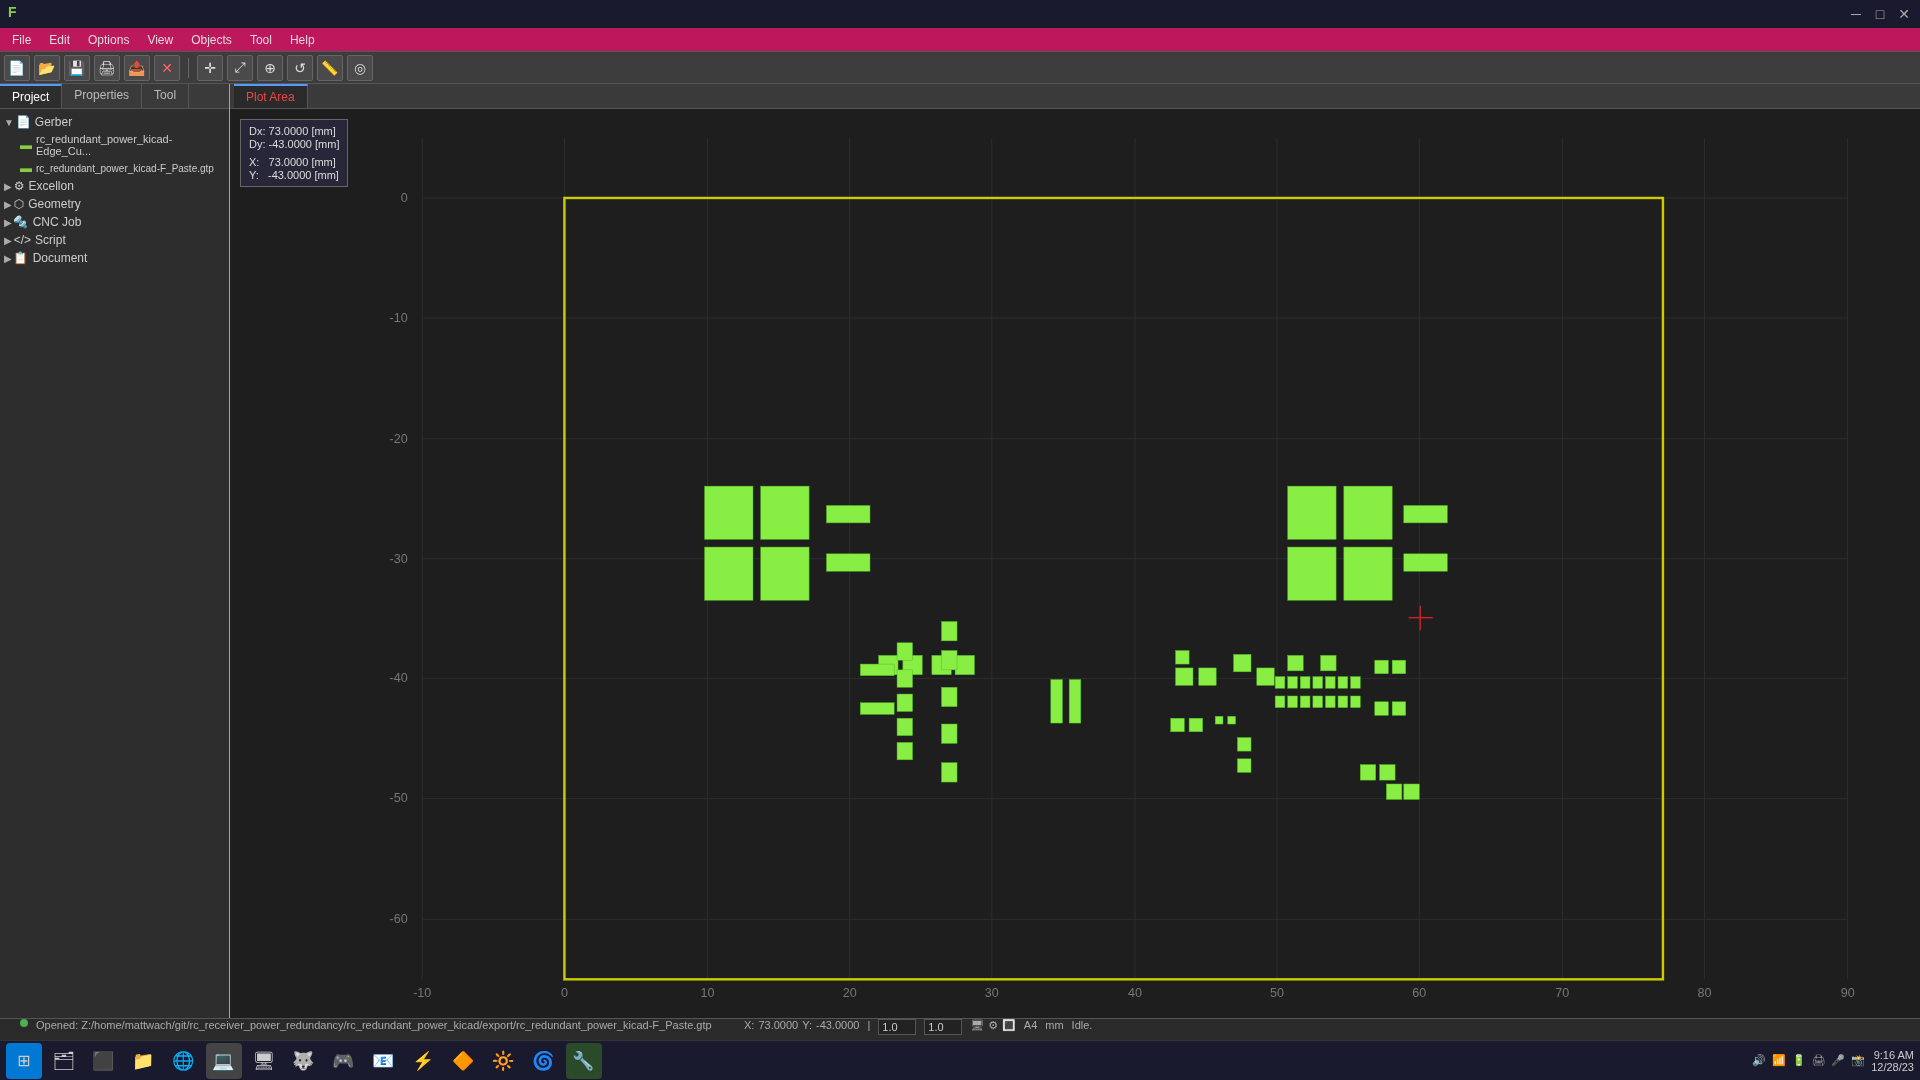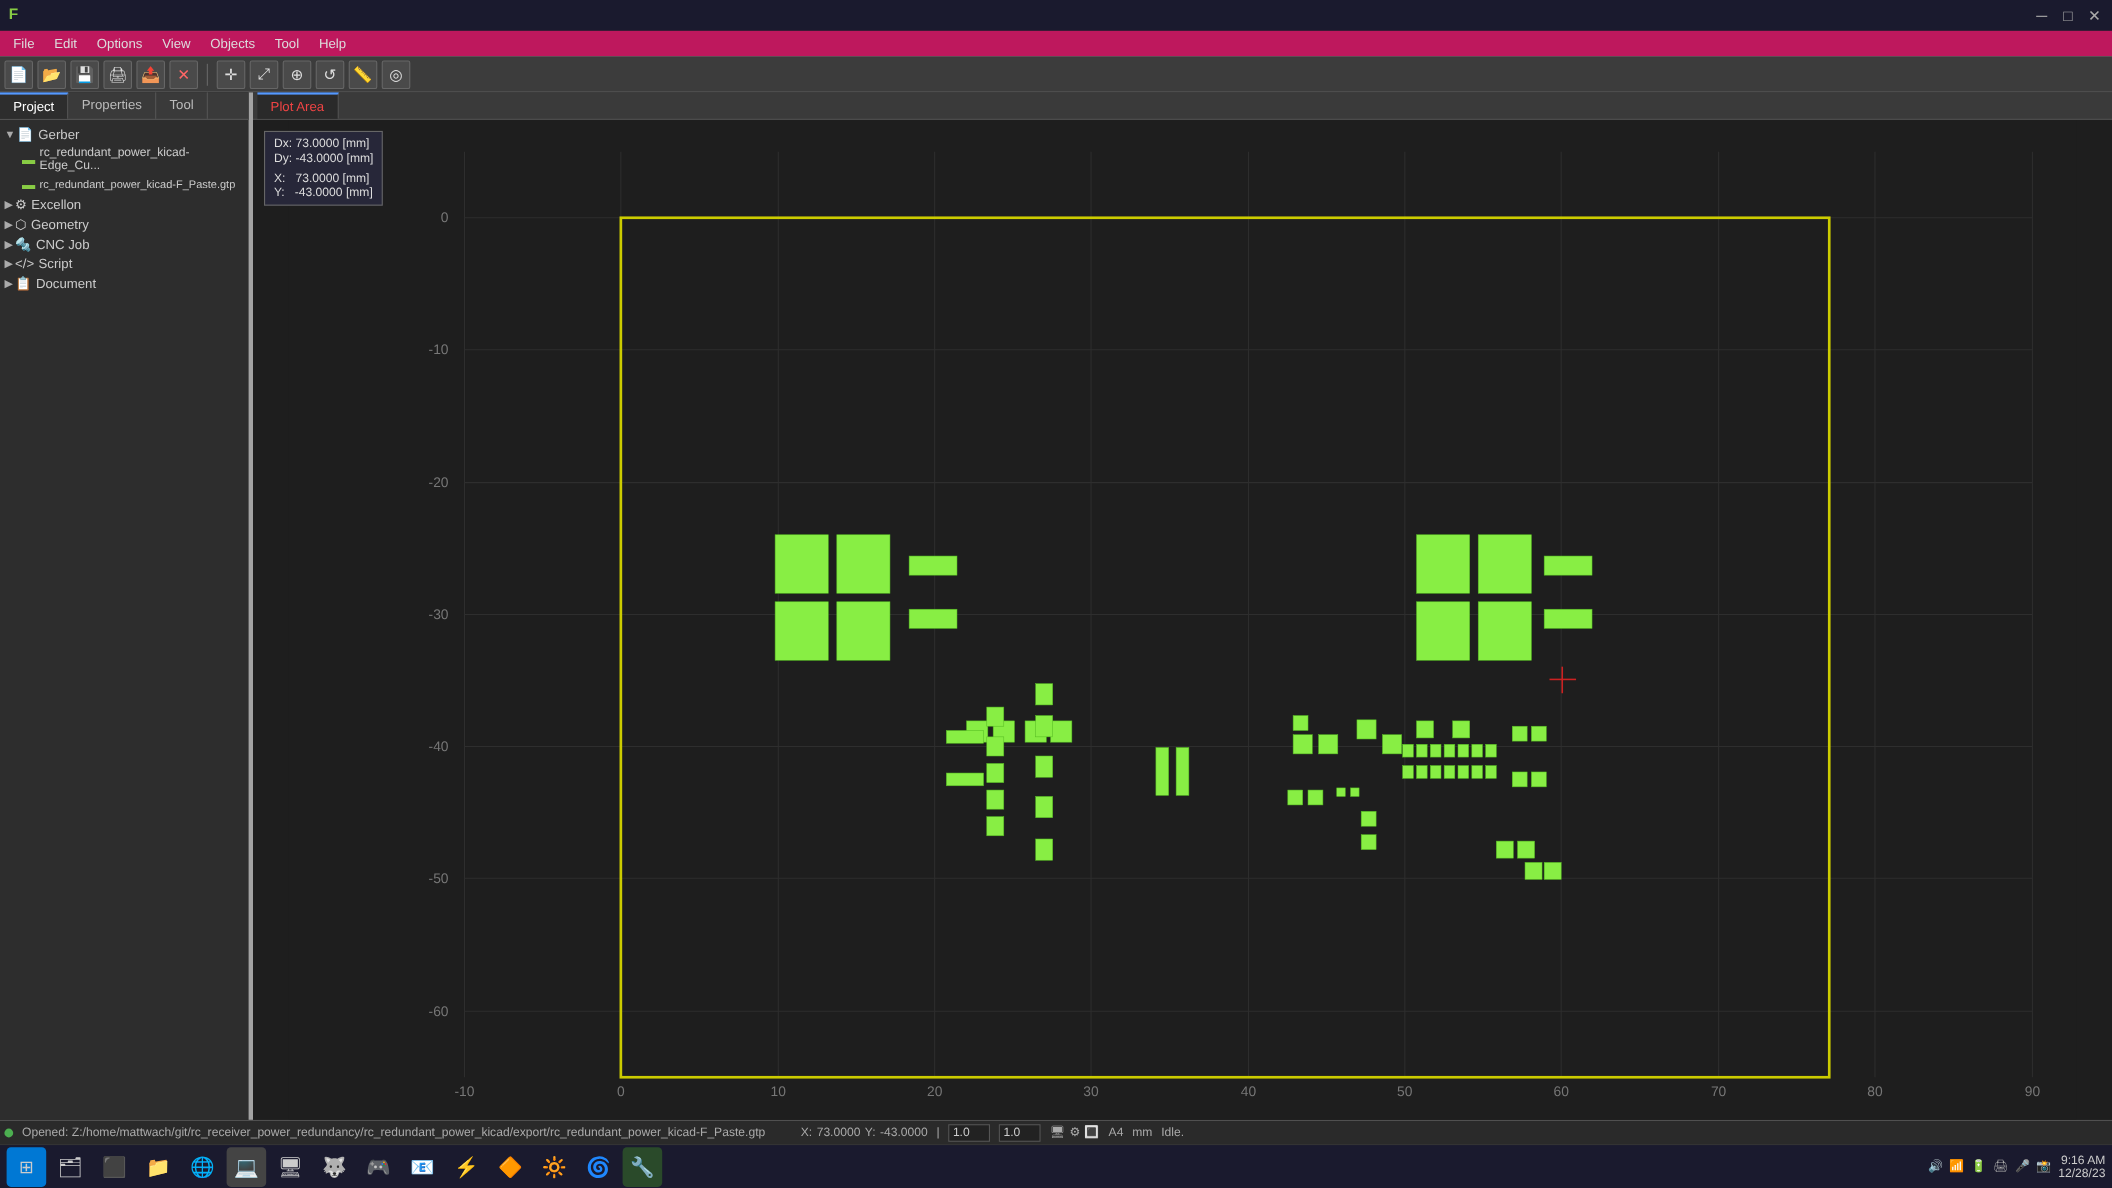--- a/index.html
+++ b/index.html
@@ -63,21 +63,21 @@
     
     #main-layout {
       display: flex;
       height: calc(1080px - 28px - 24px - 32px - 28px - 28px);
     }
 
     
     #left-panel {
       width: 230px;
       background: #2d2d2d;
-      border-right: 4px solid #a3a3a3;
+      border-right: 1px solid #a3a3a3;
       display: flex;
       flex-direction: column;
     }
 
     
     #panel-tabs {
       display: flex;
       background: #3a3a3a;
       border-bottom: 1px solid #555;
     }
@@ -473,21 +473,21 @@
         <rect x="944" y="560" width="14" height="14" fill="#88ee44" stroke="#55bb22" stroke-width="0.5"></rect>
 
         <line x1="1185" y1="526" x2="1210" y2="526" stroke="#cc2222" stroke-width="1.5"></line>
         <line x1="1197" y1="514" x2="1197" y2="539" stroke="#cc2222" stroke-width="1.5"></line>
 
       </svg>
     </div>
   </div>
 </div>
 
-<div id="statusbar" style="height:22px; background:#2a2a2a; border-top:1px solid #555; display:flex; align-items:center; padding:0 4px; font-size:11px; color:#aaa; gap:8px;">
+<div id="statusbar" style="height:22px; background:#2a2a2a; border-top:1px solid #555; display:flex; align-items:flex-start; padding:0 20px; font-size:11px; color:#aaa; gap:8px;">
   <div class="status-dot" style="width:8px;height:8px;border-radius:50%;background:#4caf50;flex-shrink:0;"></div>
   <div class="status-scroll" style="flex:1; overflow:hidden; white-space:nowrap; text-overflow:ellipsis;">Opened: Z:/home/mattwach/git/rc_receiver_power_redundancy/rc_redundant_power_kicad/export/rc_redundant_power_kicad-F_Paste.gtp</div>
   <div style="display:flex; gap:4px; flex-shrink:0;">
     <span>X:</span>
     <span>73.0000</span>
     <span>Y:</span>
     <span>-43.0000</span>
   </div>
   <div>|</div>
   <input class="spin-box" type="text" value="1.0" style="width: 38px; background: rgb(34, 34, 34); border: 1px solid rgb(85, 85, 85); color: rgb(204, 204, 204); font-size: 11px; padding: 1px 3px;">

